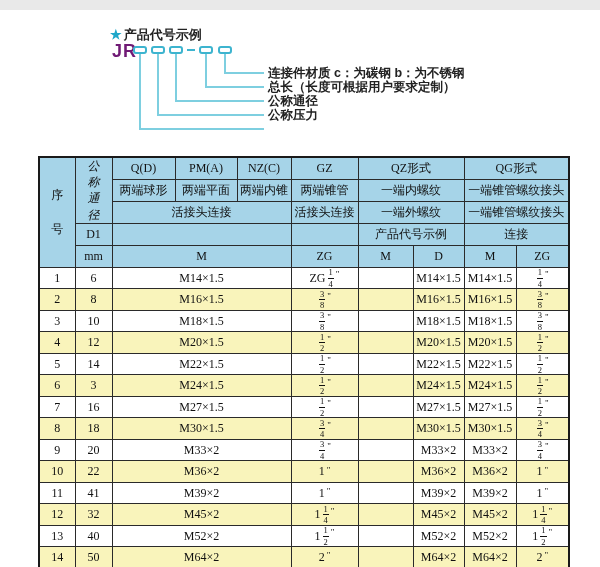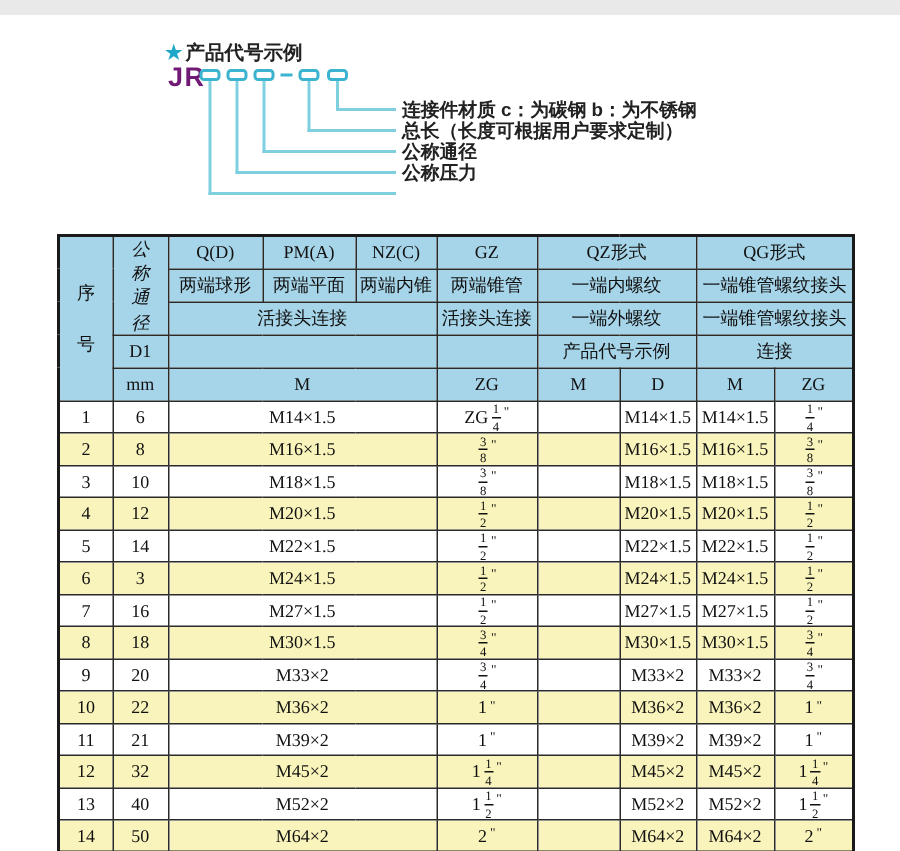--- a/index.html
+++ b/index.html
@@ -240,21 +240,21 @@
           <td class="latin">22</td>
           <td class="latin" colspan="3">M36×2</td>
           <td class="latin"><span class="ftx">1</span><span class="inch">"</span></td>
           <td class="latin"></td>
           <td class="latin">M36×2</td>
           <td class="latin">M36×2</td>
           <td class="latin"><span class="ftx">1</span><span class="inch">"</span></td>
         </tr>
         <tr>
           <td class="latin">11</td>
-          <td class="latin">21</td>
+          <td class="latin">41</td>
           <td class="latin" colspan="3">M39×2</td>
           <td class="latin"><span class="ftx">1</span><span class="inch">"</span></td>
           <td class="latin"></td>
           <td class="latin">M39×2</td>
           <td class="latin">M39×2</td>
           <td class="latin"><span class="ftx">1</span><span class="inch">"</span></td>
         </tr>
         <tr class="alt">
           <td class="latin">12</td>
           <td class="latin">32</td>

